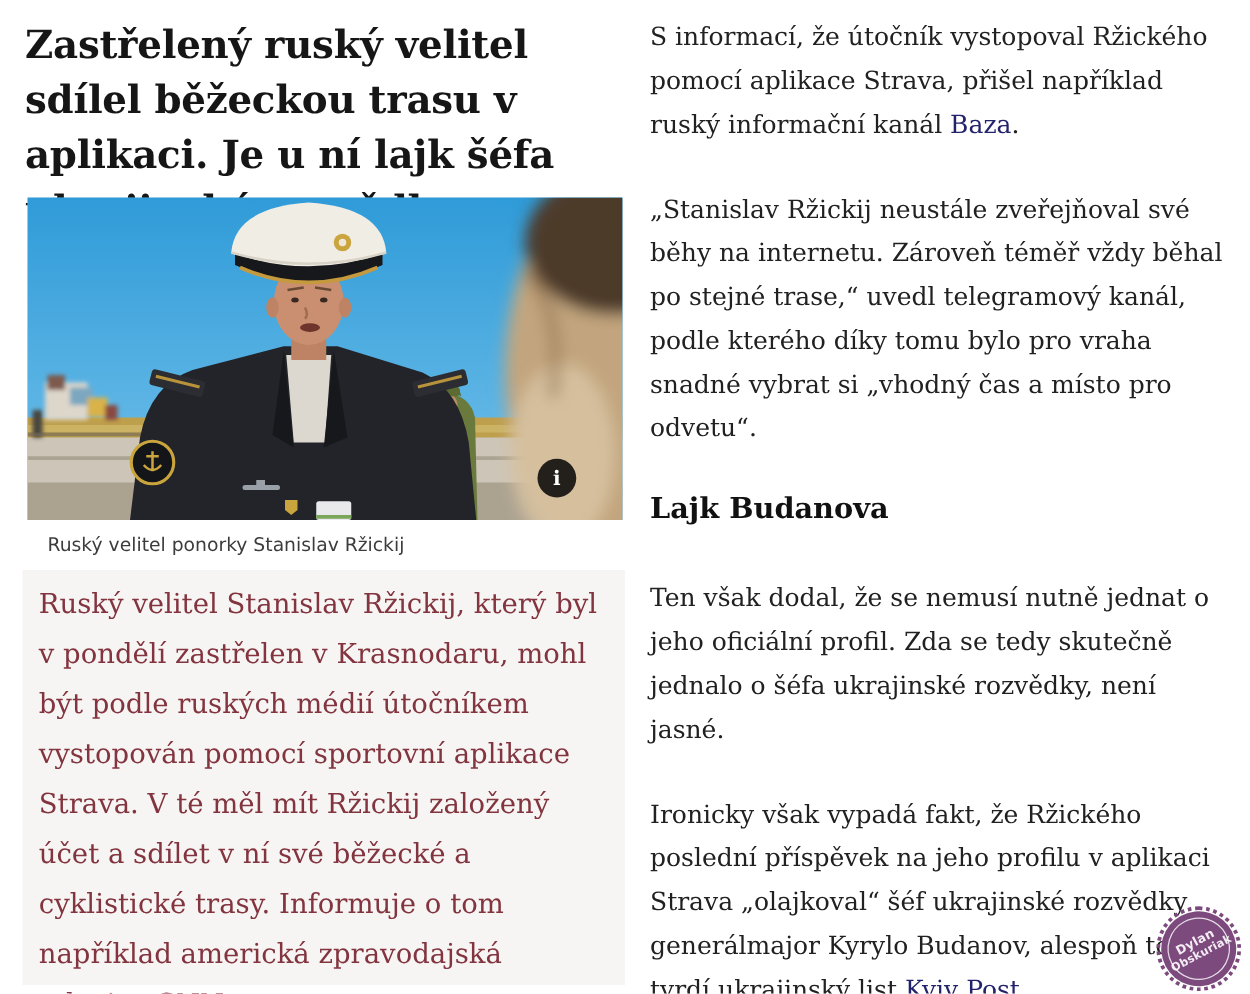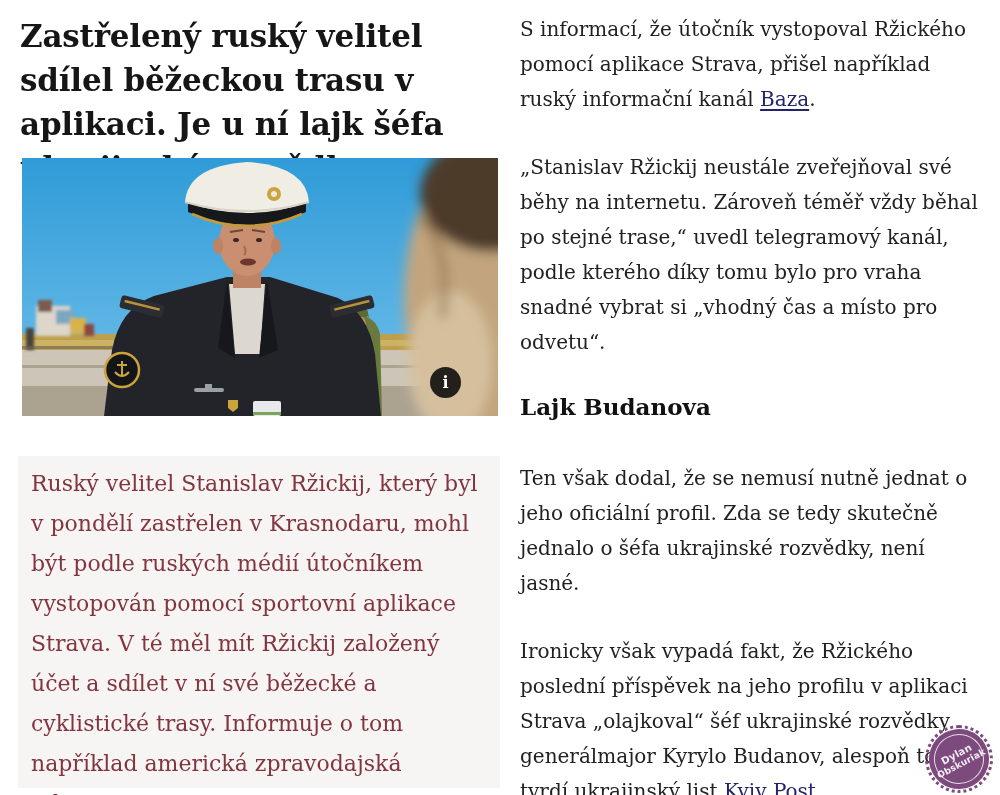--- a/index.html
+++ b/index.html
@@ -45,21 +45,21 @@
   }
   .right-col p {
     font-size:20px; line-height:35px; color:#212121; margin:12px 0 33px 0;
   }
   .right-col p + p { margin-top:0; }
   .right-col h2 {
     font-size:23px; line-height:28px; font-weight:700; color:#111111;
     margin:2px 0 40px 0;
   }
   a.body-link {
-    color:#23236b; text-decoration:underline; text-underline-offset:3px; cursor:pointer;
+    color:#23236b; text-underline-offset:3px; cursor:pointer;
   }
 
   
   .stamp {
     position:absolute; left:925px; top:725px; width:68px; height:68px;
   }
   .stamp-scallop {
     position:absolute; inset:0; border-radius:50%;
     border:3px dotted #7c4a7d;
   }
@@ -190,20 +190,21 @@
       <g filter="url(#blur6)">
         <ellipse cx="462" cy="140" rx="80" ry="150" fill="#c2a57e"></ellipse>
         <ellipse cx="470" cy="36" rx="72" ry="58" fill="#4e3a2a"></ellipse>
         <ellipse cx="428" cy="205" rx="42" ry="72" fill="#d8c3a2" opacity="0.85"></ellipse>
         <path d="M398,60 Q430,90 420,160" stroke="#8a6c4a" stroke-width="8" fill="none" opacity="0.6"></path>
       </g>
     </svg>
     <div class="info-btn">i</div>
   </div>
 
+  <div class="caption">Ruský velitel ponorky Stanislav Ržickij</div>
 
   <div class="lead-block">
     <div class="lead-text">Ruský velitel Stanislav Ržickij, který byl v pondělí zastřelen v Krasnodaru, mohl být podle ruských médií útočníkem vystopován pomocí sportovní aplikace Strava. V té měl mít Ržickij založený účet a sdílet v ní své běžecké a cyklistické trasy. Informuje o tom například americká zpravodajská televize CNN.</div>
   </div>
 
   <div class="right-col">
     <p><span>S informací, že útočník vystopoval Ržického pomocí aplikace Strava, přišel například ruský informační kanál </span><a class="body-link">Baza</a><span>.</span></p>
 
     <p>„Stanislav Ržickij neustále zveřejňoval své běhy na internetu. Zároveň téměř vždy běhal po stejné trase,“ uvedl telegramový kanál, podle kterého díky tomu bylo pro vraha snadné vybrat si „vhodný čas a místo pro odvetu“.</p>
 

